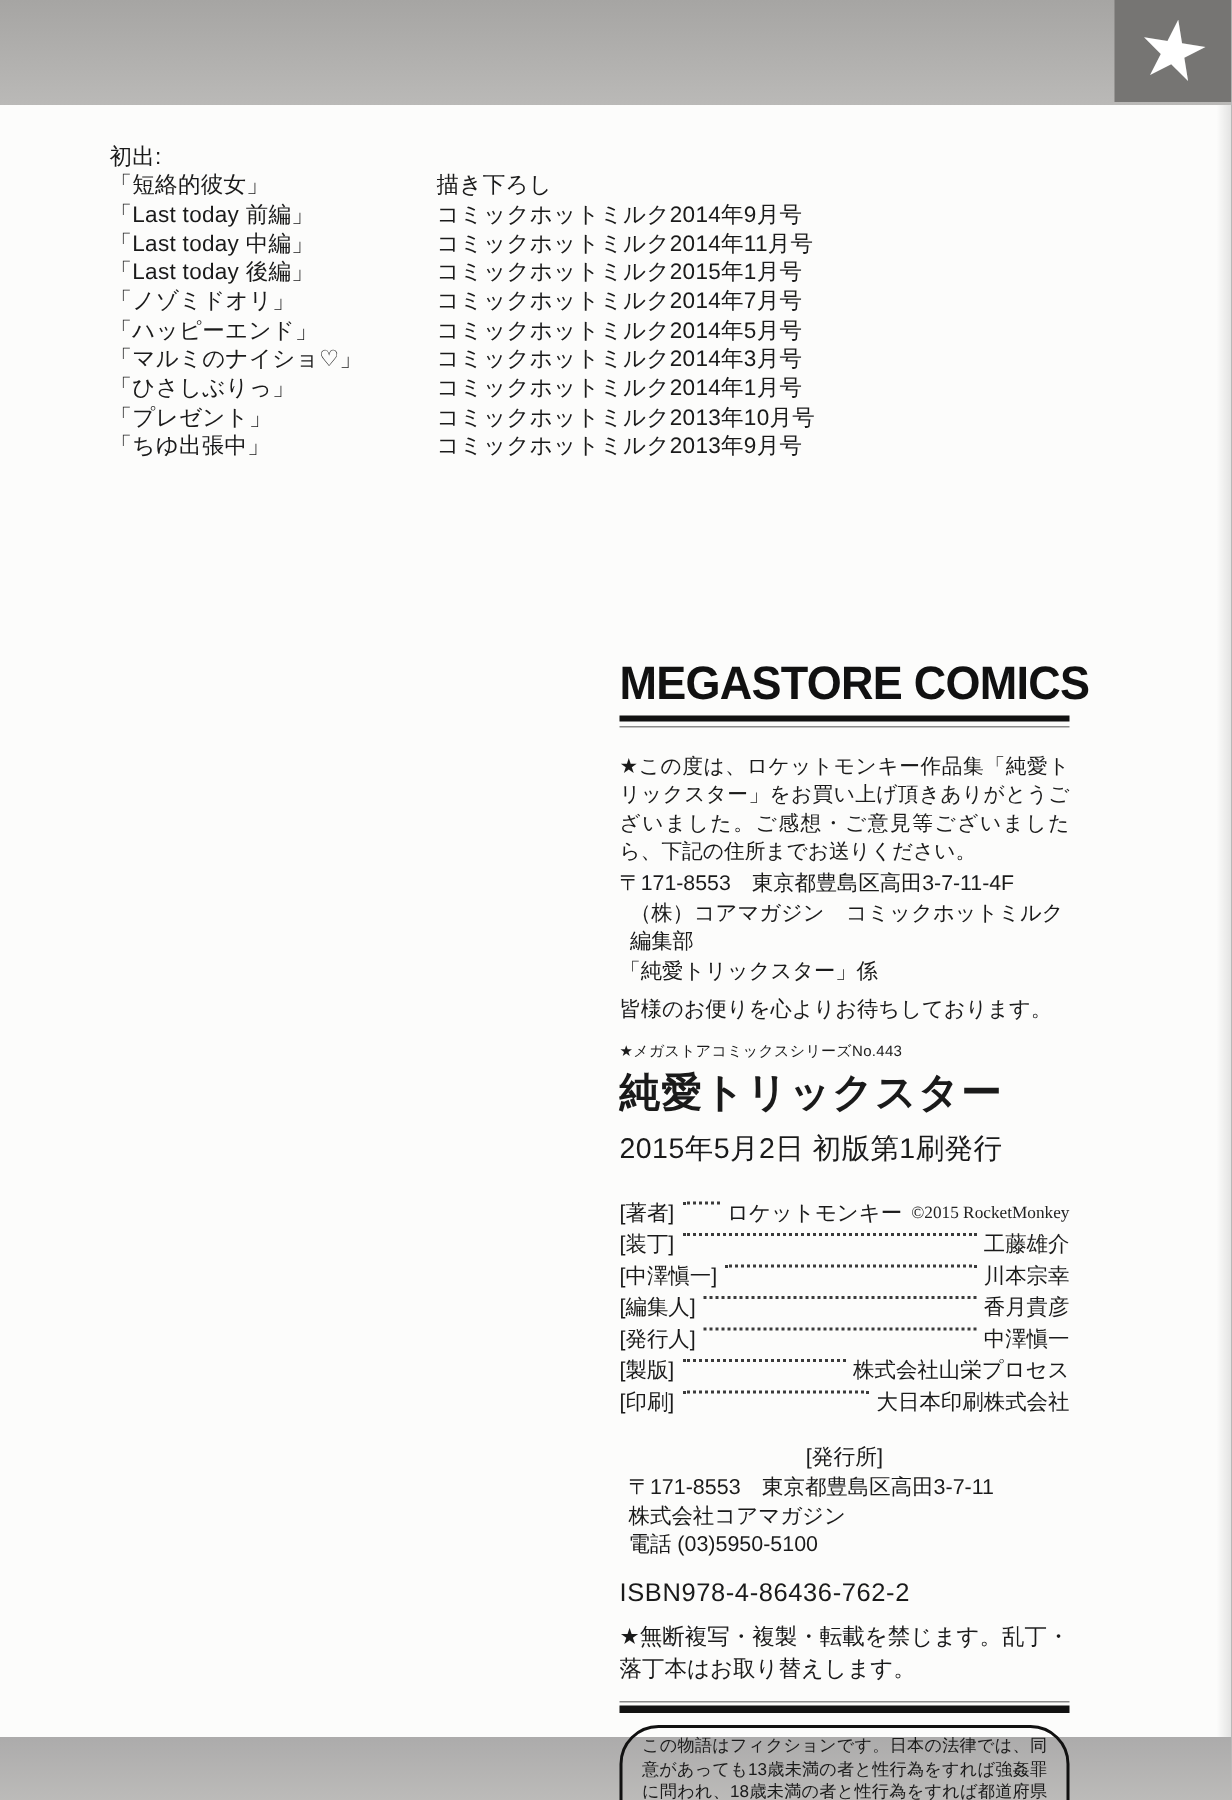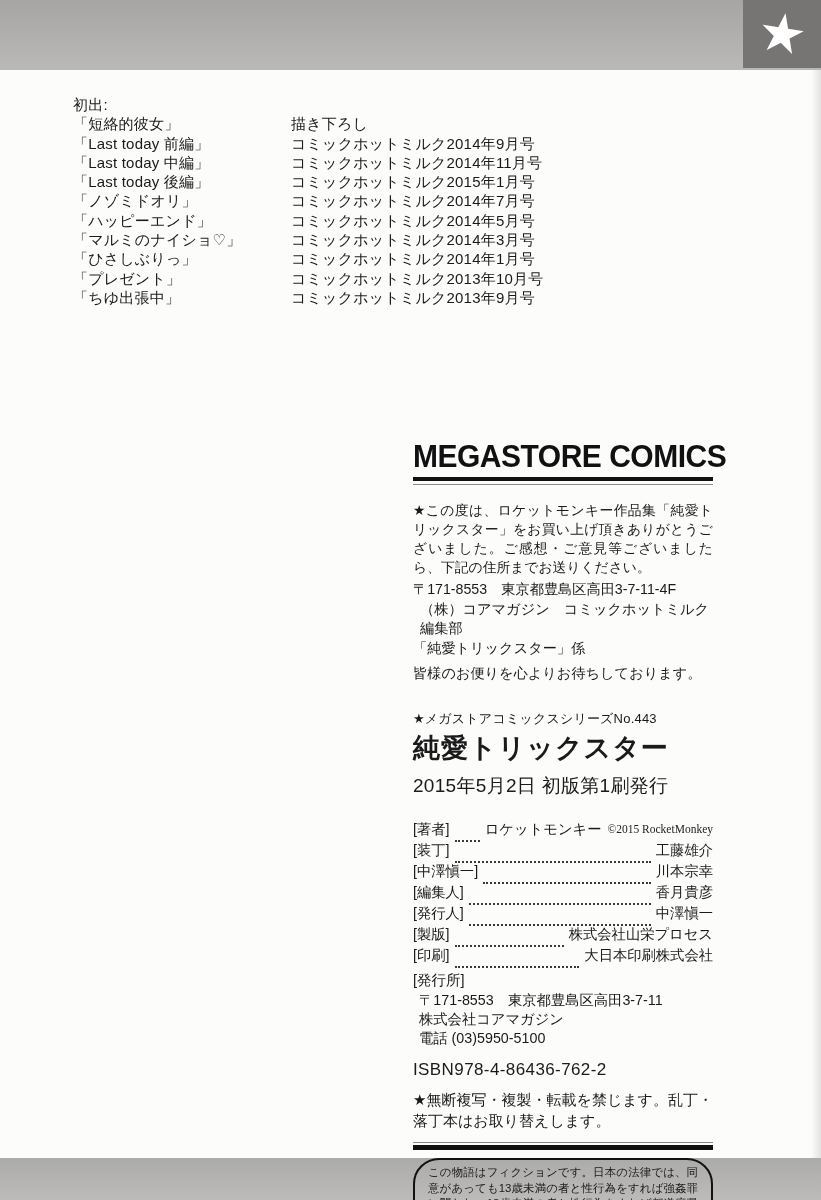--- a/index.html
+++ b/index.html
@@ -39,32 +39,32 @@
   .logo-rule-thick{border-top:4px solid #111;margin-top:3px;}
   .logo-rule-thin{border-top:1px solid #8a8a8a;margin-top:3px;}
 
   .thanks{margin:16px 0 0 0;font-size:13.8px;line-height:19px;text-align:justify;}
   .addr{font-size:14.2px;line-height:19.5px;}
   .addr-first{margin-top:3px;}
   .addr-indent{padding-left:7px;}
   .attention{text-align:left;}
   .waiting{margin-top:6px;font-size:14.2px;line-height:19px;}
 
-  .series{margin-top:27px;font-size:13px;letter-spacing:0.2px;}
+  .series{margin-top:11px;font-size:10px;letter-spacing:0.2px;}
   .book-title{margin:2px 0 0 0;font-size:27px;font-weight:bold;letter-spacing:1px;}
   .edition{margin-top:7px;font-size:19px;letter-spacing:0.3px;}
 
   .credits{margin-top:20px;font-size:14.3px;}
-  .credit-row{display:flex;align-items:flex-end;line-height:21px;white-space:nowrap;}
+  .credit-row{display:flex;align-items:flex-start;line-height:21px;white-space:nowrap;}
   .leader{flex:1 1 auto;height:0;border-bottom:2px dotted #3a3a3a;margin:0 5px;
     position:relative;top:2px;min-width:8px;}
   .credit-note{font-family:"Liberation Serif","DejaVu Serif",serif;font-size:11.5px;
     margin-left:6px;color:#222;}
 
-  .publisher-label{margin-top:4px;font-size:14.5px;line-height:21px;}
+  .publisher-label{margin-top:16px;font-size:14.5px;line-height:21px;text-align:center;}
   .publisher-lines{font-size:14.3px;line-height:19px;padding-left:6px;}
 
   .isbn{margin-top:12px;font-size:17px;letter-spacing:0.4px;}
   .notice{margin:10px 0 0 0;font-size:15px;line-height:20.5px;text-align:justify;}
 
   .rule-thin{border-top:1px solid #888;margin-top:11px;}
   .rule-thick{border-top:5px solid #111;margin-top:2px;}
 
   .disclaimer{margin-top:8px;border:2px solid #111;border-radius:26px;
     padding:5px 13px 6px 13px;font-size:11.4px;line-height:15.6px;text-align:justify;}

